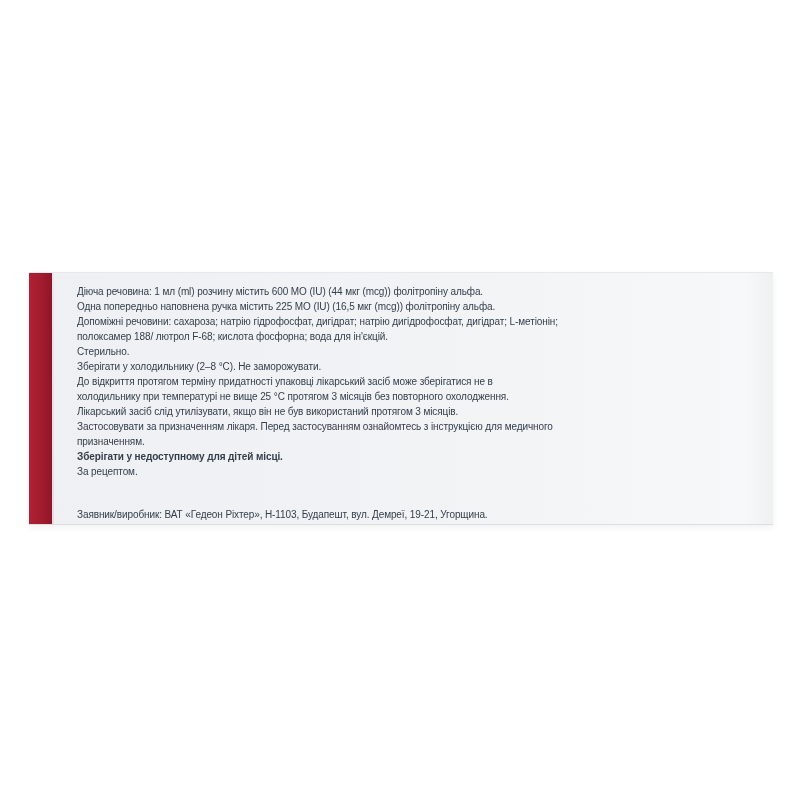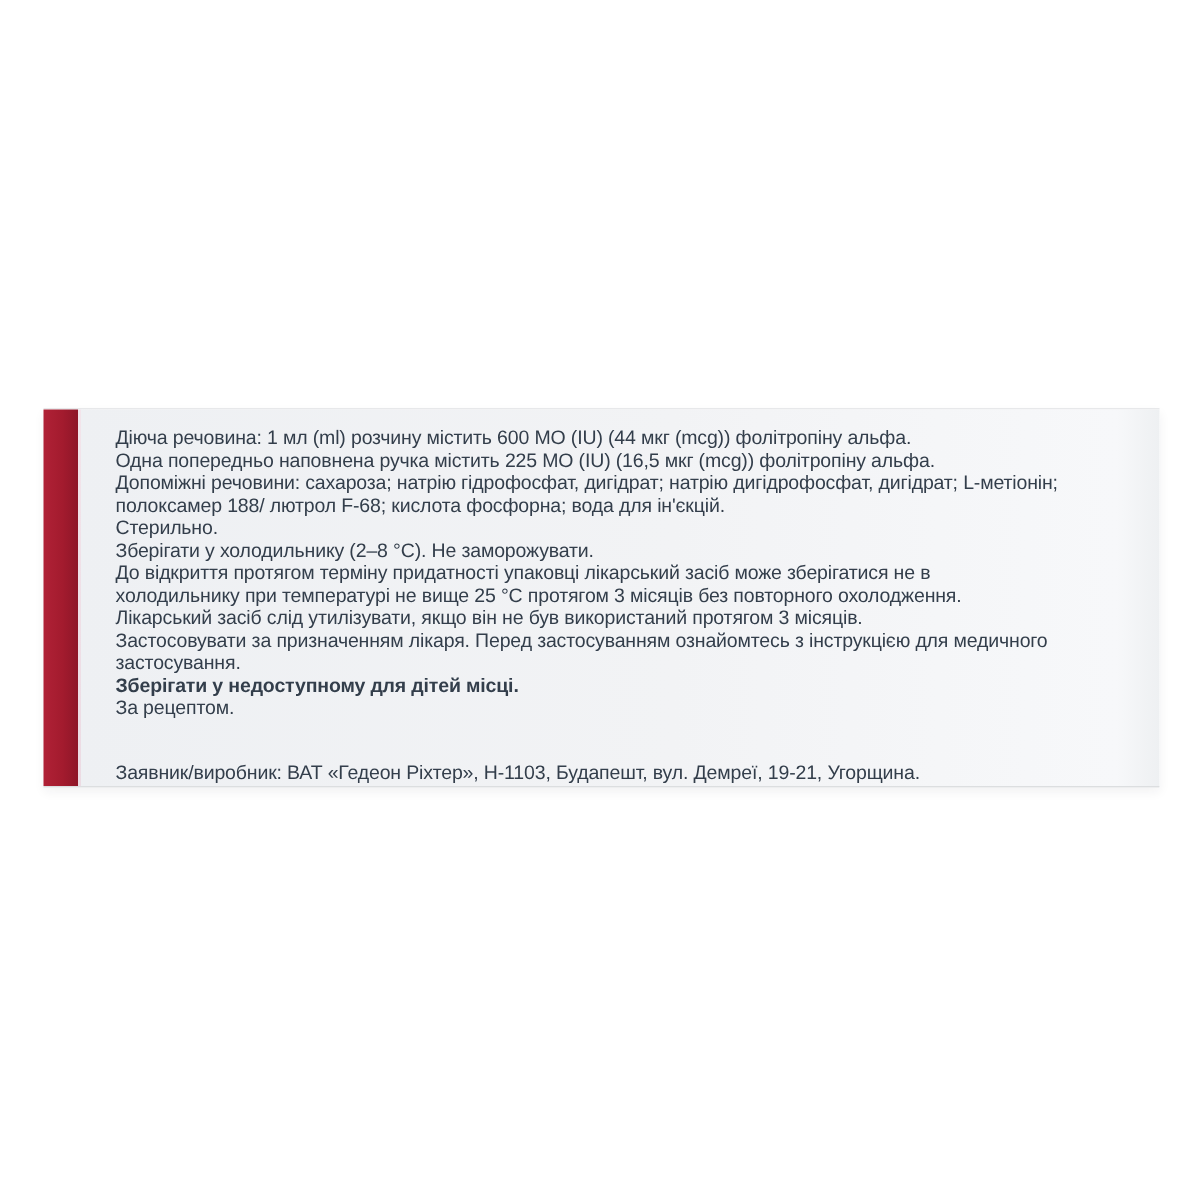--- a/index.html
+++ b/index.html
@@ -47,21 +47,21 @@
     opacity: 0.9;
   }
   .panel {
     flex: 1;
     background: linear-gradient(90deg, #eef0f3 0%, #f2f3f5 55%, #f7f8fa 96%, #eef0f2 100%);
     padding: 11px 12px 0 25px;
     box-sizing: border-box;
     overflow: hidden;
   }
   .line {
-    font-size: 13px;
+    font-size: 10px;
     line-height: 15px;
     letter-spacing: -0.1px;
     color: var(--text-color, #333e4b);
     white-space: nowrap;
   }
   .line.bold { font-weight: 700; }
   .footer-line { margin-top: 28px; }
 </style>
 </head>
 <body>
@@ -74,20 +74,20 @@
           <div class="line">Діюча речовина: 1 мл (ml) розчину містить 600 МО (IU) (44 мкг (mcg)) фолітропіну альфа.</div>
           <div class="line">Одна попередньо наповнена ручка містить 225 МО (IU) (16,5 мкг (mcg)) фолітропіну альфа.</div>
           <div class="line">Допоміжні речовини: сахароза; натрію гідрофосфат, дигідрат; натрію дигідрофосфат, дигідрат; L-метіонін;</div>
           <div class="line">полоксамер 188/ лютрол F-68; кислота фосфорна; вода для ін'єкцій.</div>
           <div class="line">Стерильно.</div>
           <div class="line">Зберігати у холодильнику (2–8 °С). Не заморожувати.</div>
           <div class="line">До відкриття протягом терміну придатності упаковці лікарський засіб може зберігатися не в</div>
           <div class="line">холодильнику при температурі не вище 25 °С протягом 3 місяців без повторного охолодження.</div>
           <div class="line">Лікарський засіб слід утилізувати, якщо він не був використаний протягом 3 місяців.</div>
           <div class="line">Застосовувати за призначенням лікаря. Перед застосуванням ознайомтесь з інструкцією для медичного</div>
-          <div class="line">застосування.</div>
+          <div class="line">призначенням.</div>
           <div class="line bold">Зберігати у недоступному для дітей місці.</div>
           <div class="line">За рецептом.</div>
         </div>
       <div class="line footer-line">Заявник/виробник: ВАТ «Гедеон Ріхтер», Н-1103, Будапешт, вул. Демреї, 19-21, Угорщина.</div>
     </div>
   </div>
 </div>
 
 </body></html>

